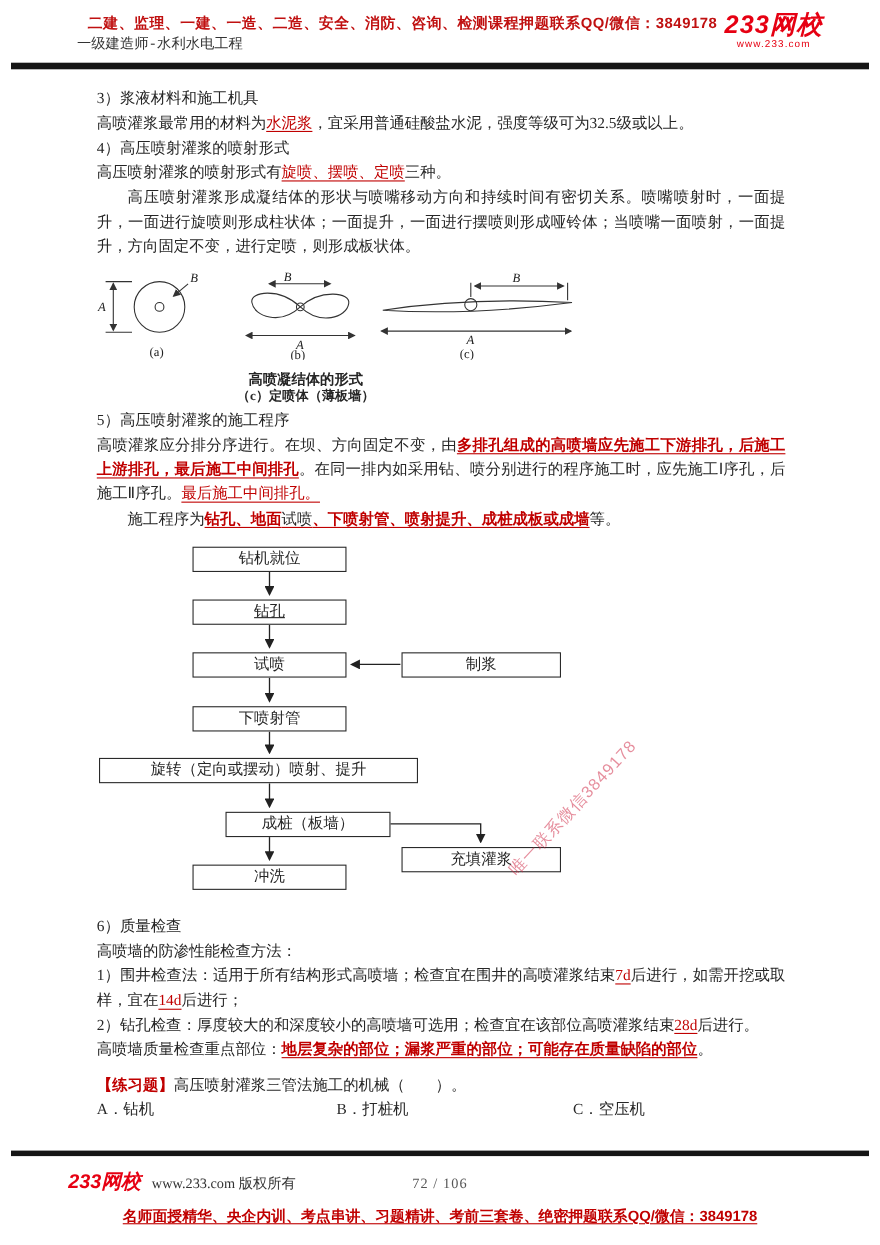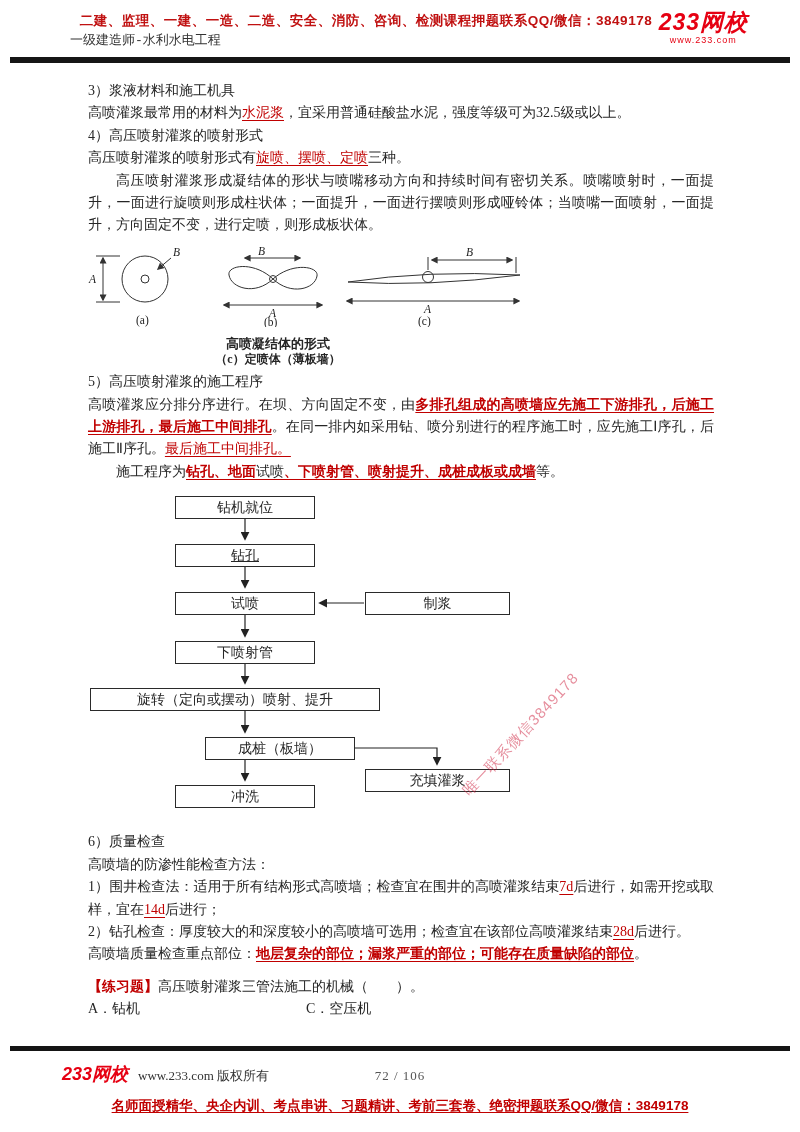--- a/index.html
+++ b/index.html
@@ -178,20 +178,21 @@
     <p><span>1）围井检查法：适用于所有结构形式高喷墙；检查宜在围井的高喷灌浆结束</span><span class="red u">7d</span><span>后进行，如需开挖或取样，宜在</span><span class="red u">14d</span><span>后进行；</span></p>
 
     <p><span>2）钻孔检查：厚度较大的和深度较小的高喷墙可选用；检查宜在该部位高喷灌浆结束</span><span class="red u">28d</span><span>后进行。</span></p>
 
     <p><span>高喷墙质量检查重点部位：</span><span class="red u bold">地层复杂的部位；漏浆严重的部位；可能存在质量缺陷的部位</span><span>。</span></p>
 
     <p class="practice-q"><span class="red bold">【练习题】</span><span>高压喷射灌浆三管法施工的机械（　　）。</span></p>
 
     <p class="options">
         <span>A．钻机</span>
+        <span>B．打桩机</span>
         <span>C．空压机</span>
       </p>
 
   </div>
 
   <div class="watermark">唯一联系微信3849178</div>
 
   <div class="rule-bottom"></div>
   <div class="footer-left">
     <span class="footer-logo">233网校</span>

